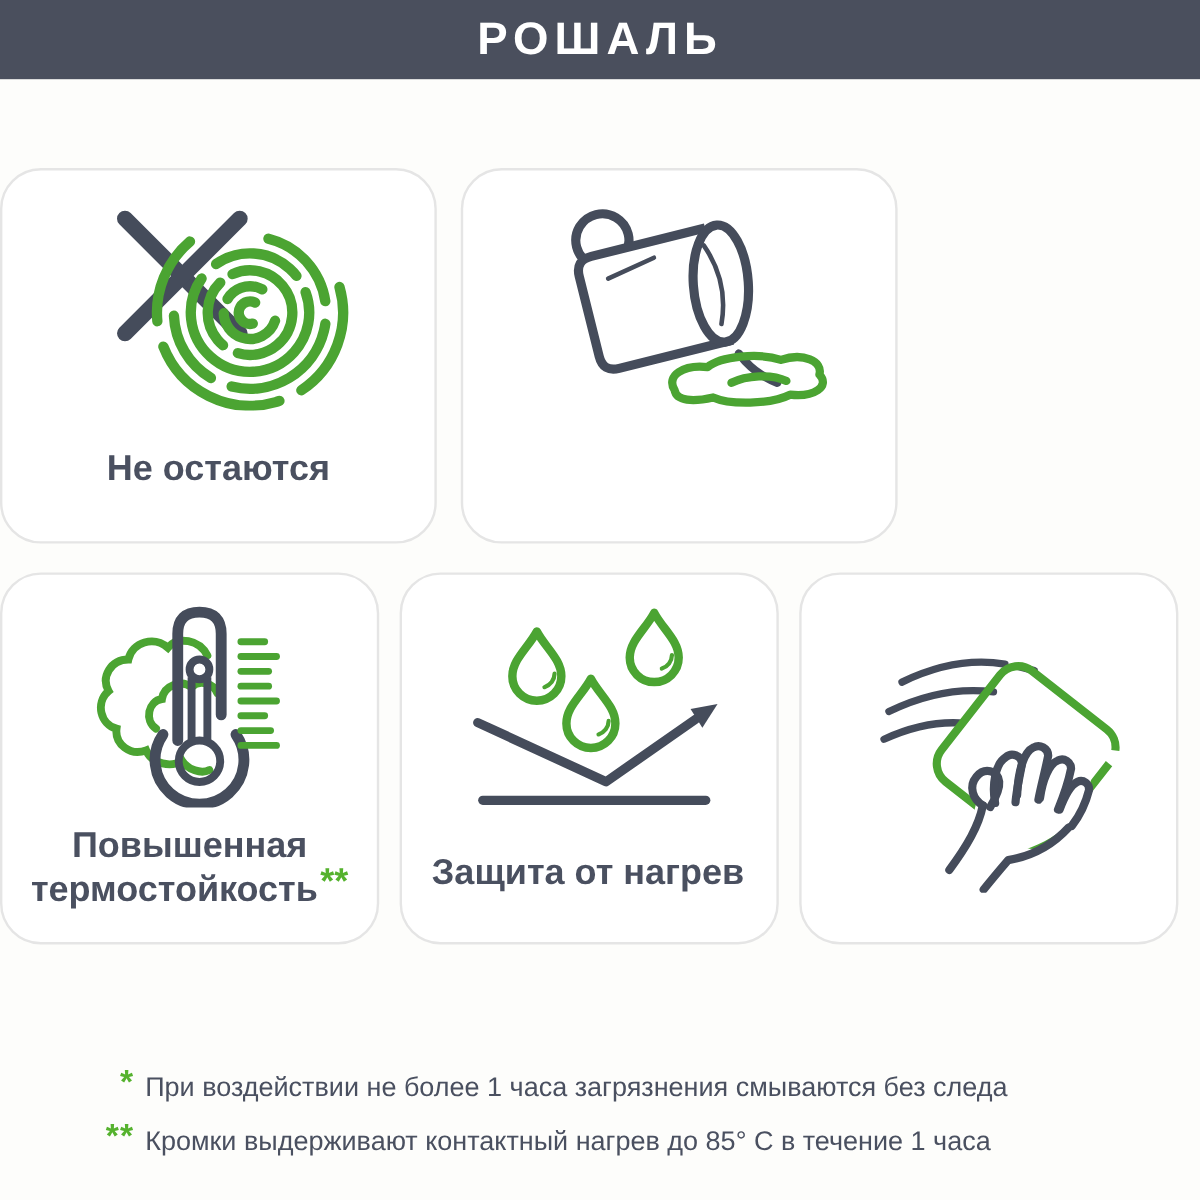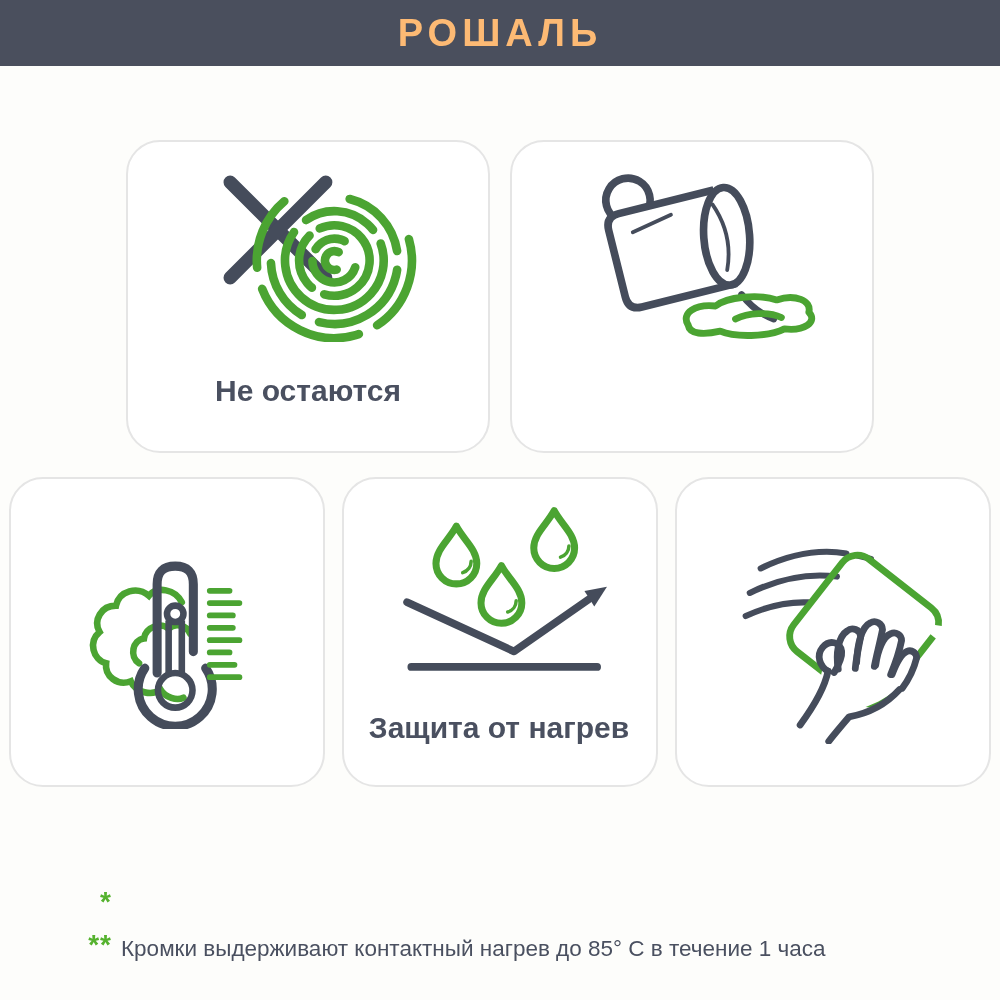--- a/index.html
+++ b/index.html
@@ -7,23 +7,23 @@
     width:1000px; height:1000px;
     background:#fdfdfb;
     font-family:"Liberation Sans", sans-serif;
     overflow:hidden;
   }
   .header {
     height:66px; background:#4a4f5d;
     display:flex; align-items:center; justify-content:center;
   }
   .header-title {
-    color:#fdba74; font-size:38px; font-weight:700; letter-spacing:5px;
-  }
-  .cards-row { display:flex; justify-content:center; }
+    color:#ffffff; font-size:38px; font-weight:700; letter-spacing:5px;
+  }
+  .cards-row { display:flex; }
   .row-1 { margin-top:74px; gap:20px; }
   .row-2 { margin-top:24px; gap:17px; }
   .card {
     background:#ffffff; border:2px solid #e5e5e5; border-radius:34px;
     box-sizing:border-box; display:flex; flex-direction:column;
   }
   .row-1 .card { width:364px; height:313px; }
   .row-2 .card { width:316px; height:310px; }
   .icon-zone {
     flex:1; display:flex; align-items:center; justify-content:center;
@@ -125,20 +125,24 @@
           <path d="M182,52 L206,52"></path>
             <path d="M182,67 L218,67"></path>
             <path d="M182,82 L210,82"></path>
           <path d="M182,97 L210,97"></path>
             <path d="M182,112 L218,112"></path>
             <path d="M182,127 L206,127"></path>
           <path d="M182,142 L212,142"></path>
             <path d="M182,157 L218,157"></path>
         </g>
       </svg>
+    </div>
+    <div class="label-zone">
+      <div><span>Повышенная</span></div>
+      <div><span>термостойкость</span><span class="ast">**</span></div>
     </div>
   </div>
 
   <div class="card">
     <div class="icon-zone">
       <svg width="240" height="190" viewBox="0 0 340 270" fill="none">
         <g stroke="#4ba432" stroke-width="10" stroke-linecap="round" stroke-linejoin="round">
           <g transform="translate(108,96)">
             <path d="M0,-46 C10,-27 29,-13 29,7 A29 29 0 1 1 -29,7 C-29,-13 -10,-27 0,-46 Z"></path>
             <path d="M9,20 A17 17 0 0 0 21,4" stroke-width="5"></path>
@@ -187,18 +191,19 @@
         </g>
       </svg>
     </div>
   </div>
 
 </div>
 
 <div class="footnotes">
   <div class="footnote">
     <span class="fn-marker">*</span>
+    <span>При воздействии не более 1 часа загрязнения смываются без следа</span>
   </div>
   <div class="footnote">
     <span class="fn-marker">**</span>
     <span>Кромки выдерживают контактный нагрев до 85° C в течение 1 часа</span>
   </div>
 </div>
 
 </body></html>

